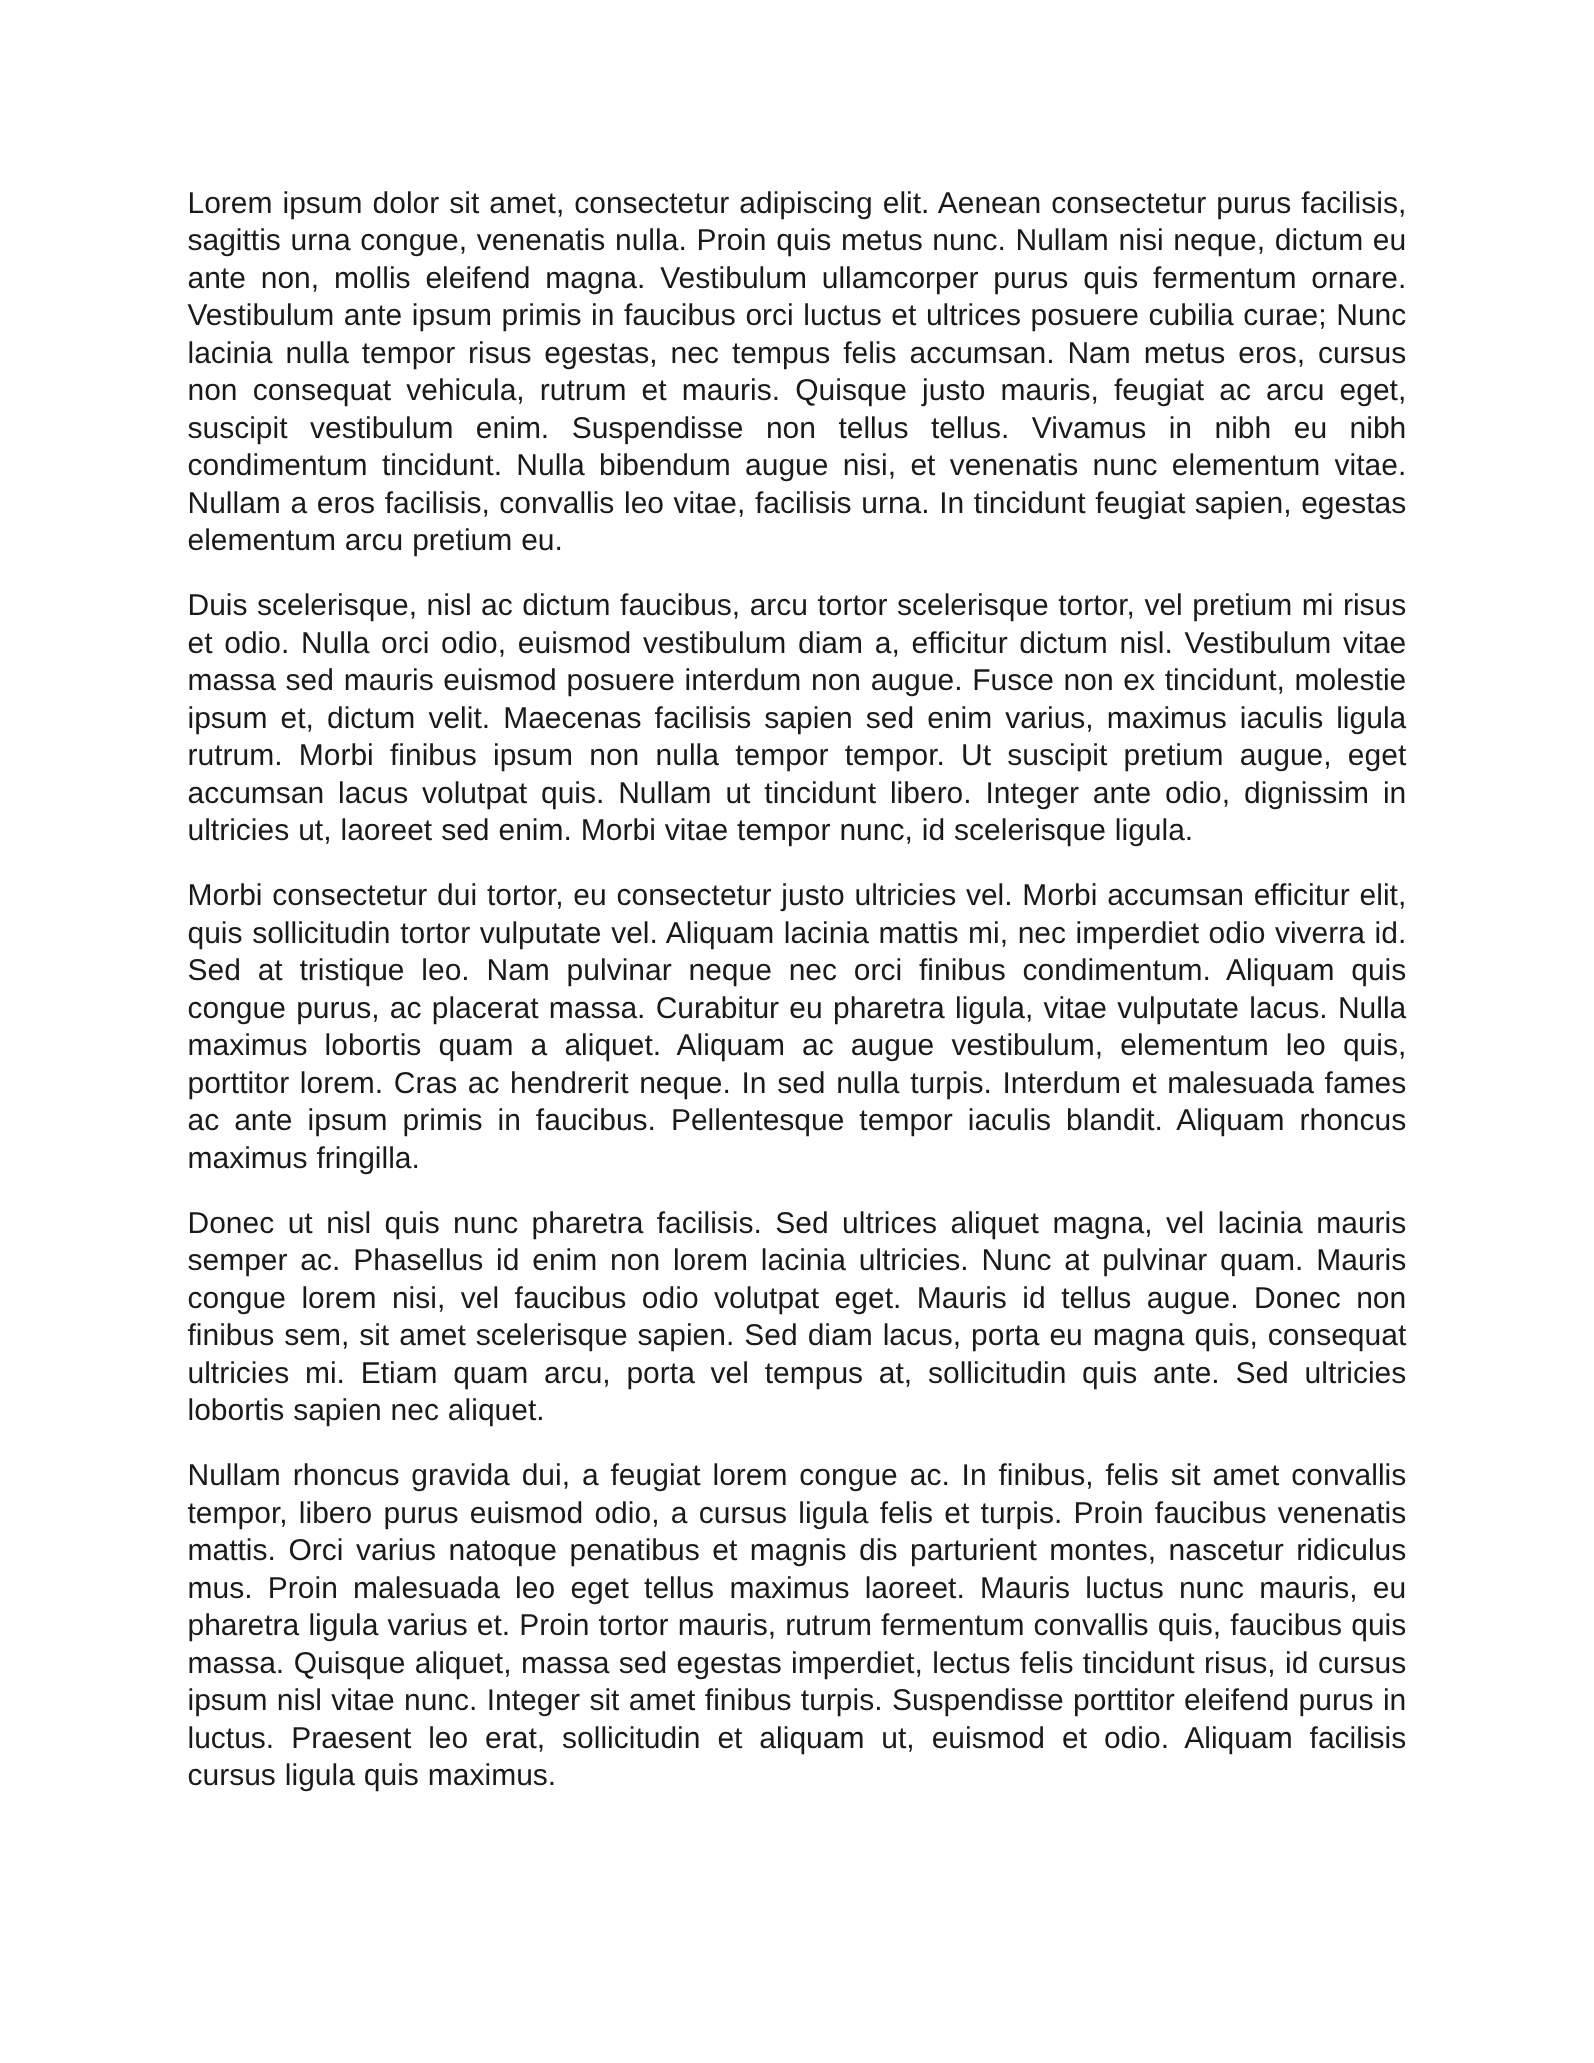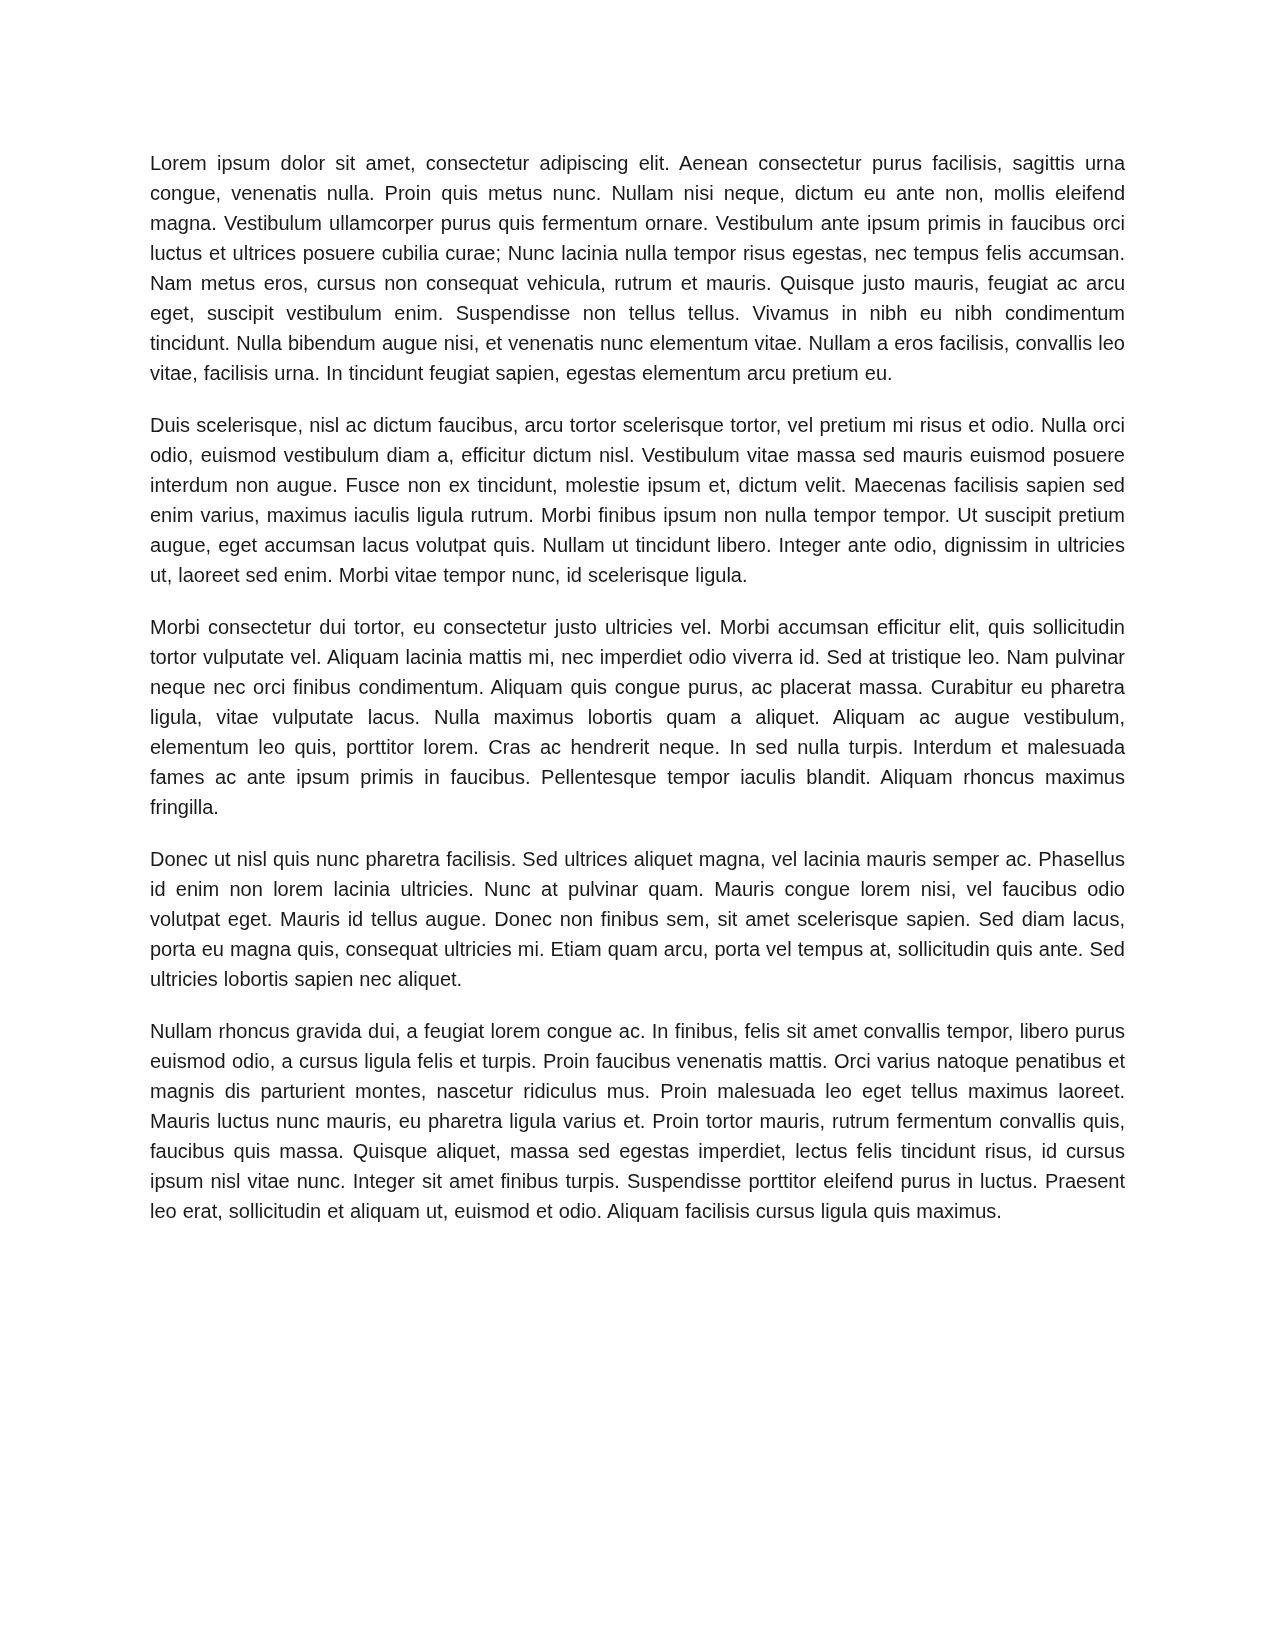--- a/index.html
+++ b/index.html
@@ -15,21 +15,21 @@
   }
   .page {
     box-sizing: border-box;
     width: 1275px;
     min-height: 1650px;
     background: #ffffff;
     padding: 148px 150px 150px 150px;
   }
   .para {
     font-family: "Liberation Sans", "DejaVu Sans", sans-serif;
-    font-size: 20px;
+    font-size: 24px;
     line-height: 30px;
     color: #1a1a1a;
     text-align: justify;
     margin: 0 0 22px 0;
     word-spacing: 0.5px;
   }
   .para:last-child {
     margin-bottom: 5px;
   }
 </style>

